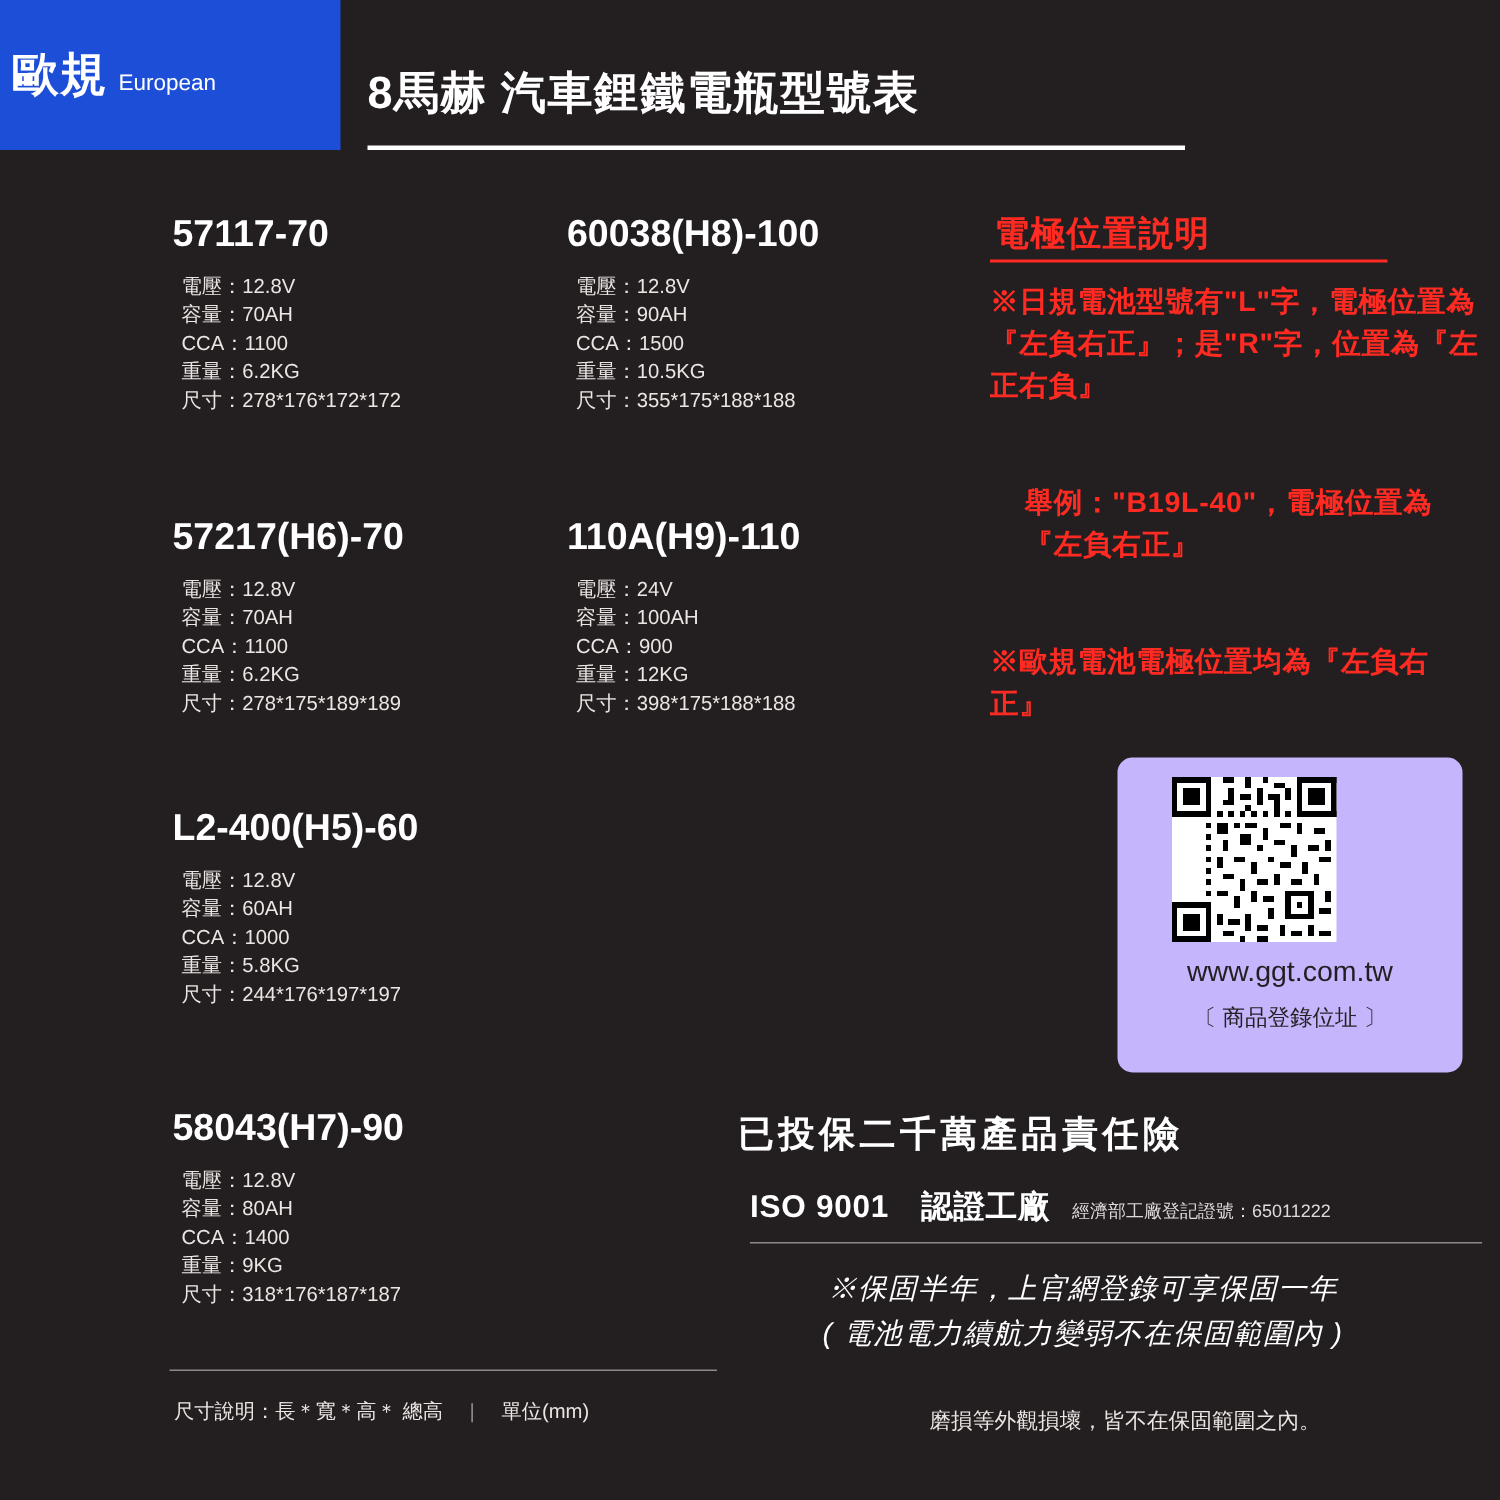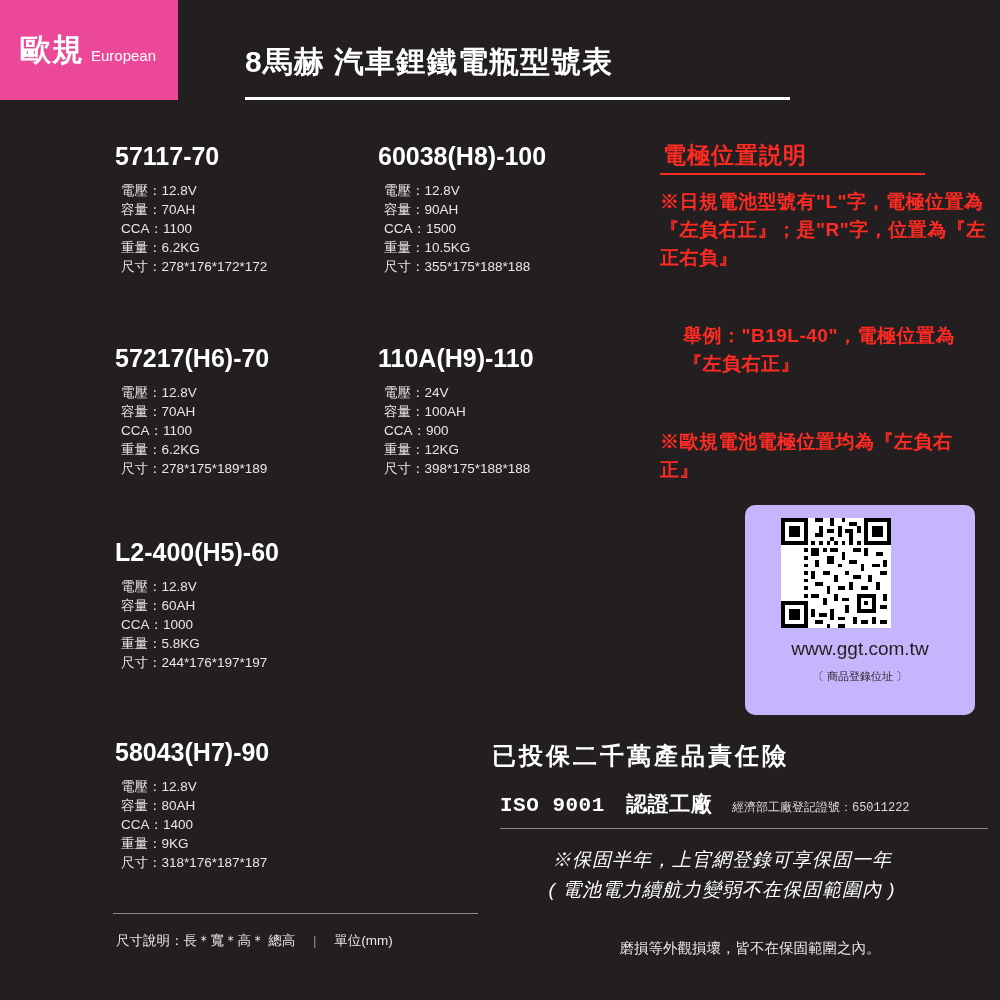--- a/index.html
+++ b/index.html
@@ -19,26 +19,26 @@
   
   .header {
     position: absolute;
     top: 0; left: 0;
     width: 1000px;
     height: 105px;
   }
   .euro-badge {
     position: absolute;
     left: 0; top: 0;
-    width: 178px;
+    width: 227px;
     height: 100px;
-    background: #ec4899;
+    background: #1d4ed8;
     display: flex;
     align-items: center;
-    padding-left: 20px;
+    padding-left: 8px;
     box-sizing: border-box;
   }
   .euro-cn {
     font-size: 31px;
     font-weight: bold;
     color: #ffffff;
     letter-spacing: 1px;
   }
   .euro-en {
     font-size: 15px;
@@ -171,40 +171,39 @@
     text-align: center;
     font-size: 19px;
     color: #231f20;
     font-weight: 500;
   }
   .qr-caption {
     position: absolute;
     left: 0; right: 0;
     top: 164px;
     text-align: center;
-    font-size: 11px;
+    font-size: 15px;
     color: #231f20;
   }
 
   
   .insurance {
     position: absolute;
     left: 492px;
     top: 740px;
     font-size: 24px;
     font-weight: bold;
     letter-spacing: 3px;
     white-space: nowrap;
   }
   .iso-line {
     position: absolute;
     left: 500px;
     top: 790px;
     white-space: nowrap;
-    font-family: Liberation Mono, monospace;
   }
   .iso-main {
     font-size: 21px;
     font-weight: bold;
     letter-spacing: 0.5px;
   }
   .iso-sub {
     font-size: 12px;
     color: #dedada;
     margin-left: 10px;

